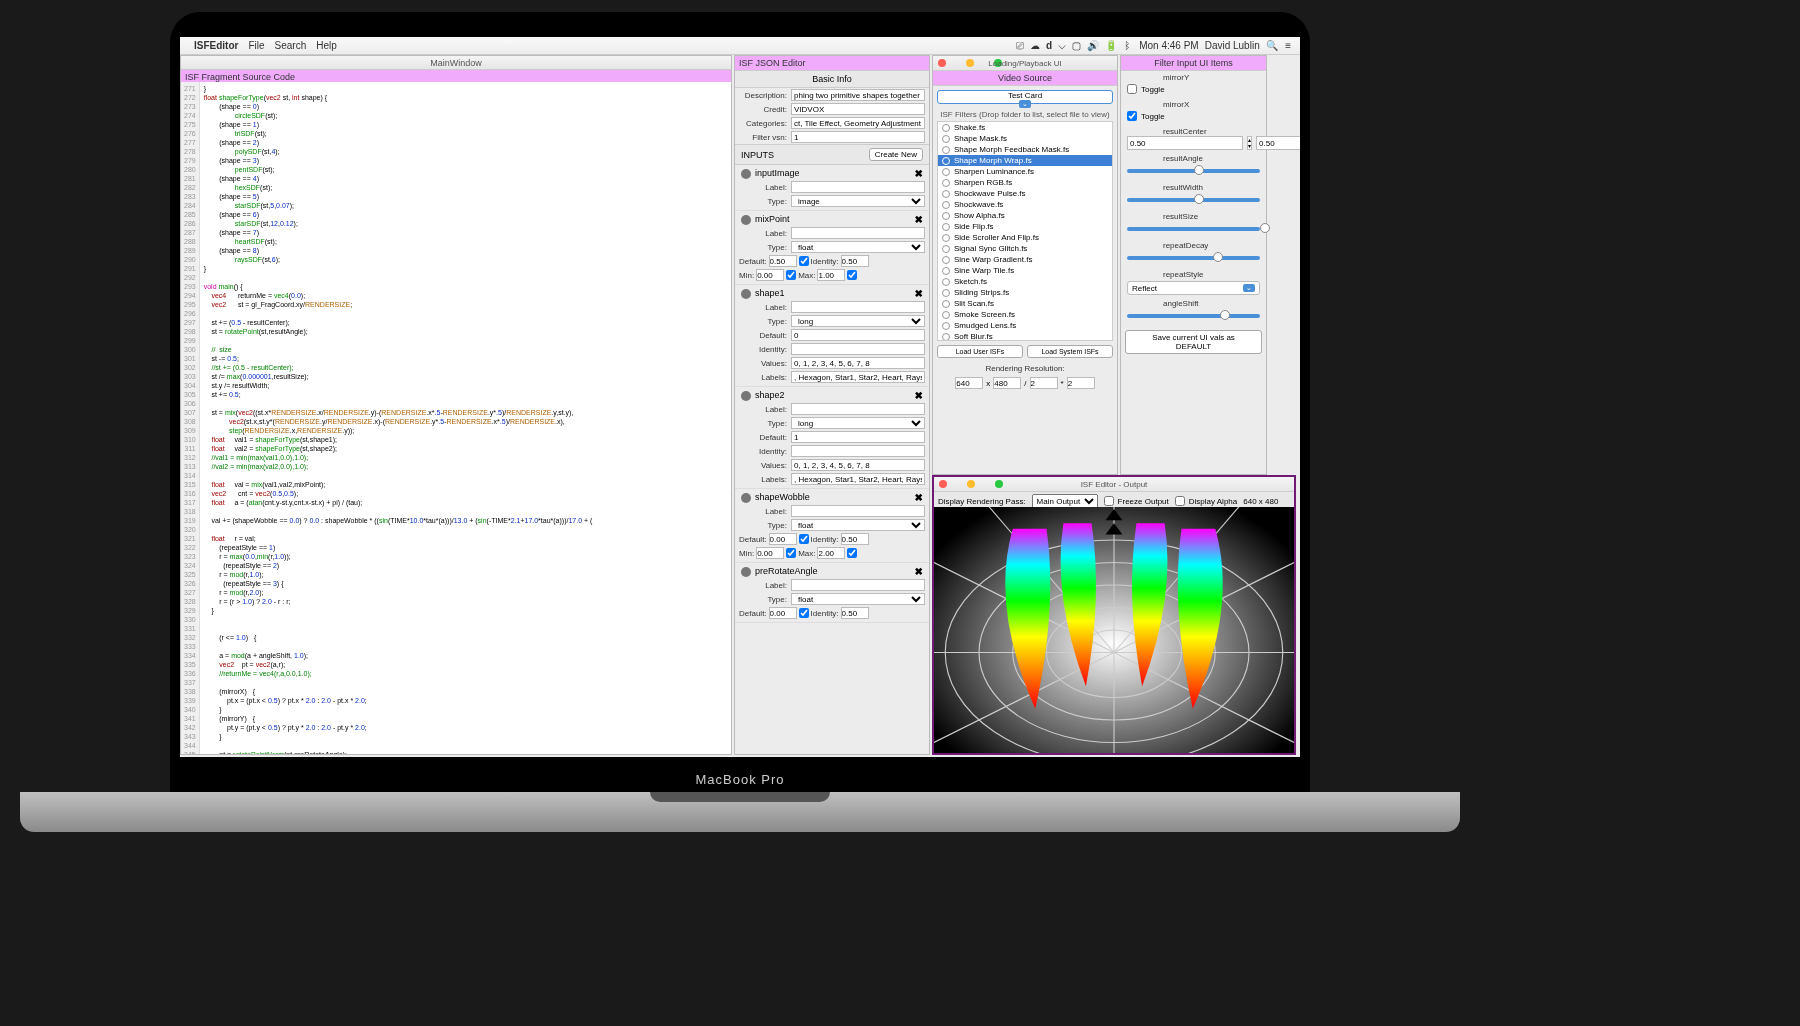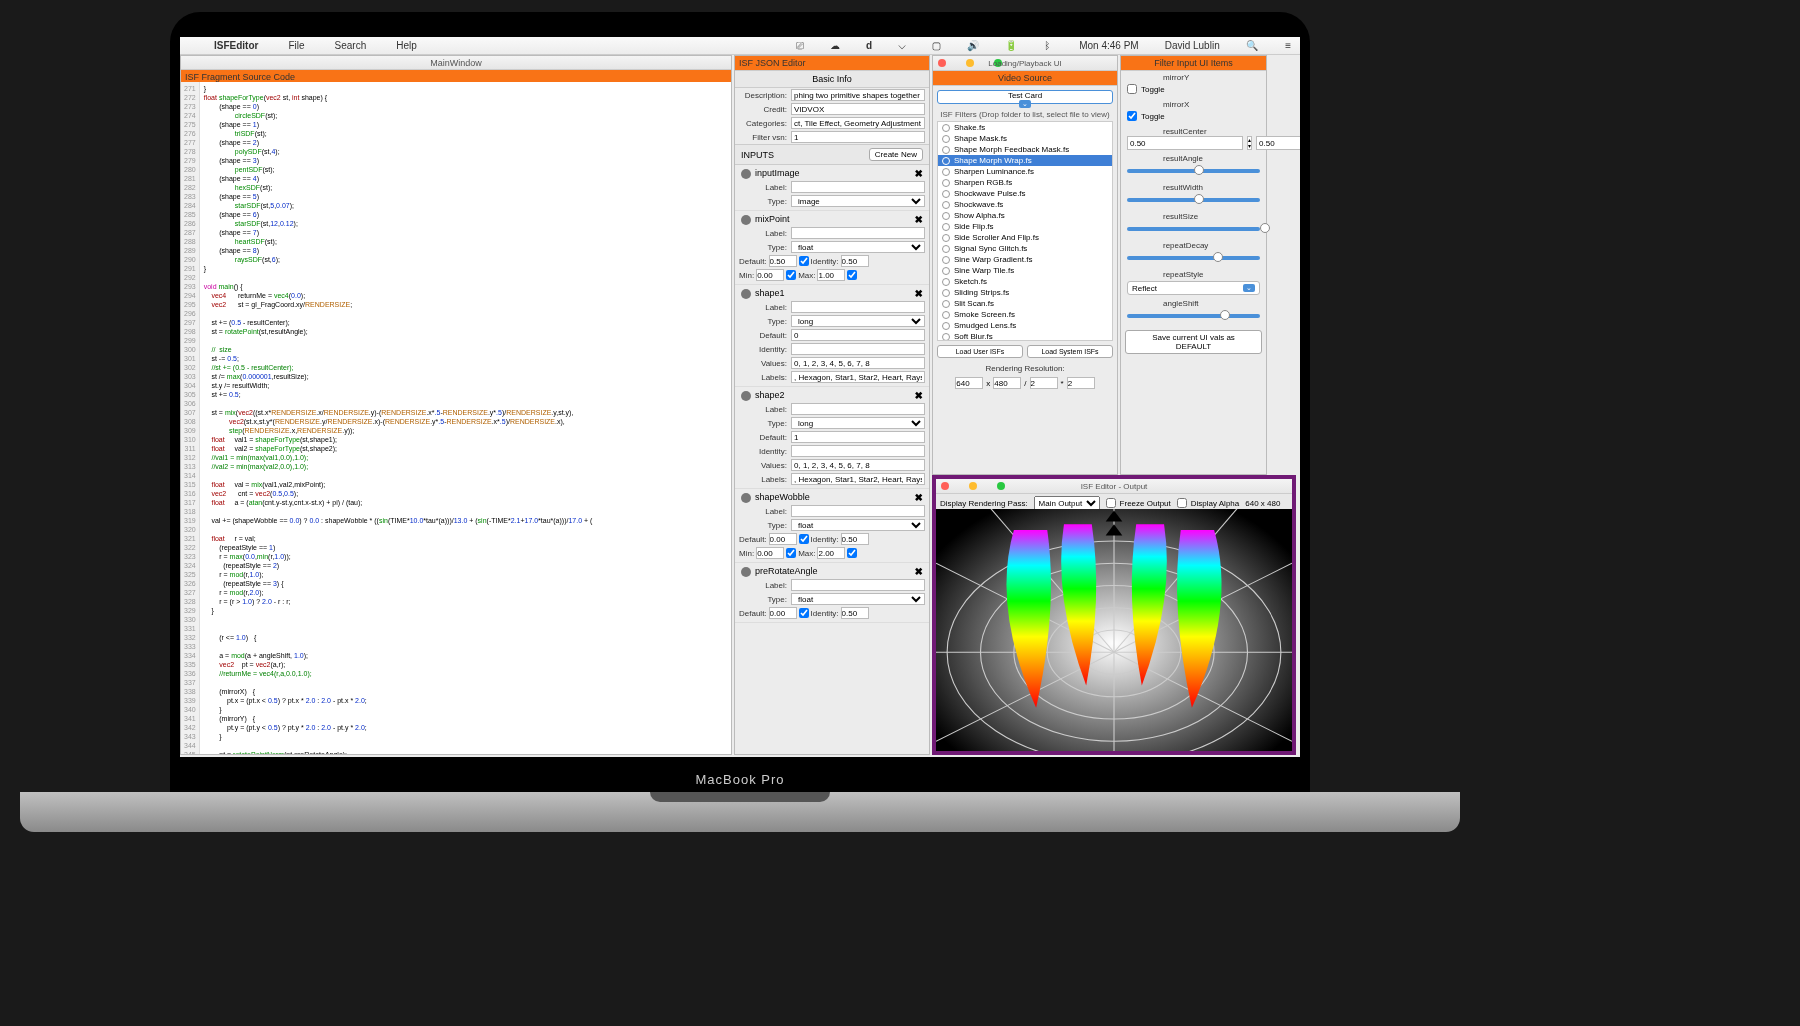--- a/index.html
+++ b/index.html
@@ -1,32 +1,32 @@
 <!DOCTYPE html>
 <html><head>
 <meta charset="utf-8">
 <style>
 * { box-sizing: border-box; margin: 0; padding: 0; font-family: "Helvetica Neue", Arial, sans-serif; }
 body { background: #1a1a1a; width: 1800px; height: 1026px; overflow: hidden; position: relative; }
 .laptop-frame { position: absolute; top: 12px; left: 170px; width: 1140px; height: 780px; background: #000; border-radius: 30px 30px 0 0; padding: 25px 10px 0 10px; }
 .screen { width: 100%; height: 720px; background: #ececec; position: relative; overflow: hidden; font-size: 10px; }
-.menubar { height: 18px; background: linear-gradient(#fafafa,#ececec); border-bottom: 1px solid #ccc; display: flex; align-items: center; padding: 0 6px; font-size: 10px; color: #333; gap: 20px; }
+.menubar { height: 18px; background: linear-gradient(#fafafa,#ececec); border-bottom: 1px solid #ccc; display: flex; align-items: center; padding: 0 6px; font-size: 10px; color: #333; }
 .menubar .apple { font-size: 12px; margin-right: 8px; }
 .menubar .app { font-weight: 600; margin-right: 10px; }
 .menubar .menu-item { margin-right: 10px; }
 .menubar .spacer { flex: 1; }
 .menubar .status-icon { margin: 0 3px; font-size: 10px; }
 .menubar .clock { margin: 0 6px; }
 .menubar .user { margin-right: 4px; }
 
 .workspace { position: absolute; top: 18px; left: 0; right: 0; bottom: 0; }
 
 .main-window { position: absolute; top: 0; left: 0; width: 370px; height: 700px; background: #fff; border: 1px solid #bbb; }
 .main-window-title { height: 14px; background: linear-gradient(#f4f4f4,#e6e6e6); border-bottom: 1px solid #ccc; text-align: center; font-size: 9px; line-height: 14px; color: #555; }
-.panel-header { background: #f97316; border-bottom: 1px solid #ccc; font-size: 9px; padding: 2px 4px; color: #333; }
+.panel-header { background: #f0abfc; border-bottom: 1px solid #ccc; font-size: 9px; padding: 2px 4px; color: #333; }
 
 .code-area { position: absolute; top: 26px; left: 0; right: 0; bottom: 0; overflow: hidden; background: #fff; font-family: Monaco, monospace; font-size: 7px; line-height: 9px; display: flex; }
 .gutter { background: #f0f0f0; color: #999; padding: 2px 3px; text-align: right; border-right: 1px solid #ddd; white-space: pre; }
 .code { padding: 2px 4px; white-space: pre; color: #000; flex:1; }
 .kw { color: #c800a0; }
 .fn { color: #008a00; }
 .num { color: #0028c8; }
 .typ { color: #a00000; }
 .com { color: #008000; }
 .str { color: #b06000; }
@@ -76,21 +76,21 @@
 .ui-2val { display: flex; gap: 4px; }
 .ui-2val input { flex: 1; height: 14px; font-size: 8px; border: 1px solid #bbb; padding: 0 2px; }
 .stepper { width: 10px; height: 14px; border: 1px solid #bbb; background: #fff; font-size: 6px; display:flex; flex-direction:column; }
 .stepper div { flex:1; text-align:center; line-height:6px; }
 .slider-track { height: 4px; background: #4a90d9; border-radius: 2px; position: relative; margin: 6px 0; }
 .slider-thumb { width: 10px; height: 10px; background: #fff; border: 1px solid #888; border-radius: 50%; position: absolute; top: -4px; }
 .ui-select { height: 14px; background: #fff; border: 1px solid #bbb; border-radius: 3px; font-size: 8px; padding: 0 4px; display: flex; align-items: center; justify-content: space-between; margin-top: 2px; }
 .ui-select .arrow { background: #4a90d9; color: #fff; width: 12px; text-align: center; border-radius: 2px; font-size: 7px; }
 .save-btn { margin: 4px; font-size: 8px; border: 1px solid #aaa; border-radius: 3px; background: #fff; padding: 2px 14px; width: calc(100% - 8px); }
 
-.output-window { position: absolute; top: 420px; left: 752px; width: 364px; height: 280px; background: #ececec; border: 4px solid #701a75; font-size: 8px; }
+.output-window { position: absolute; top: 420px; left: 752px; width: 364px; height: 280px; background: #ececec; border: 2px solid #701a75; font-size: 8px; }
 .output-toolbar { display: flex; align-items: center; gap: 6px; padding: 2px 4px; background: #e8e8e8; border-bottom: 1px solid #ccc; }
 .output-toolbar select { font-size: 8px; height: 14px; }
 .output-canvas { position: absolute; top: 30px; left: 0; right: 0; bottom: 0; background: #000; overflow:hidden; }
 .output-canvas svg { width: 100%; height: 100%; }
 
 .laptop-base { position: absolute; top: 792px; left: 20px; width: 1440px; height: 40px; background: linear-gradient(#c0c0c0,#8a8a8a); border-radius: 0 0 14px 14px; }
 .laptop-notch { position: absolute; top: 0; left: 50%; transform: translateX(-50%); width: 180px; height: 10px; background: #555; border-radius: 0 0 10px 10px; }
 .laptop-label { position: absolute; top: 760px; left: 50%; transform: translateX(-50%); color: #ccc; font-size: 13px; letter-spacing: 1px; }
 
 .main-window-wide { width: 552px; }

